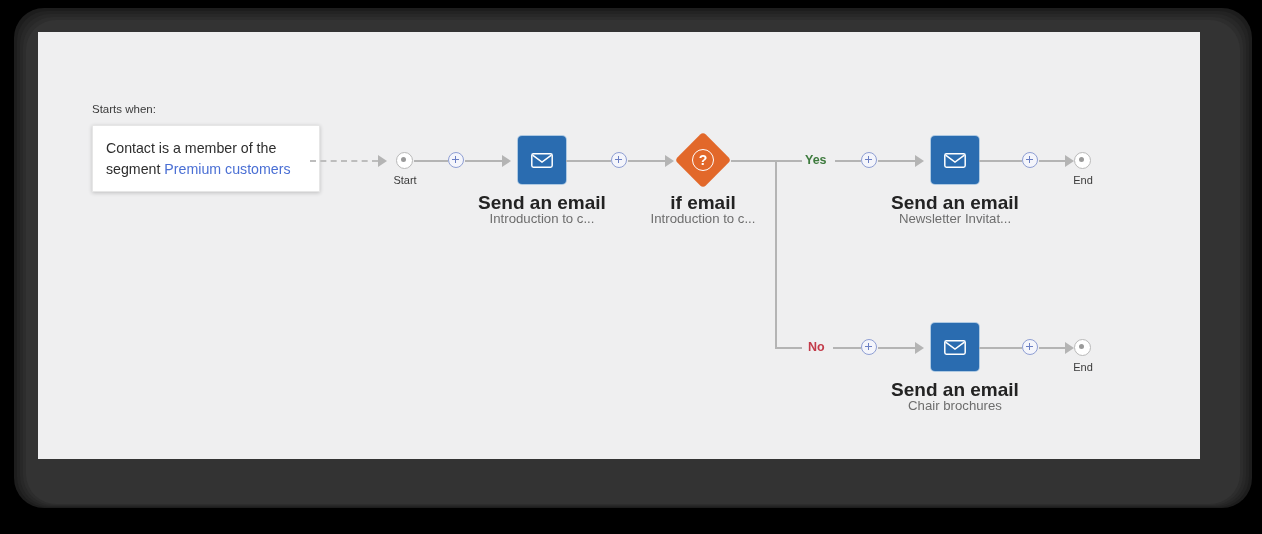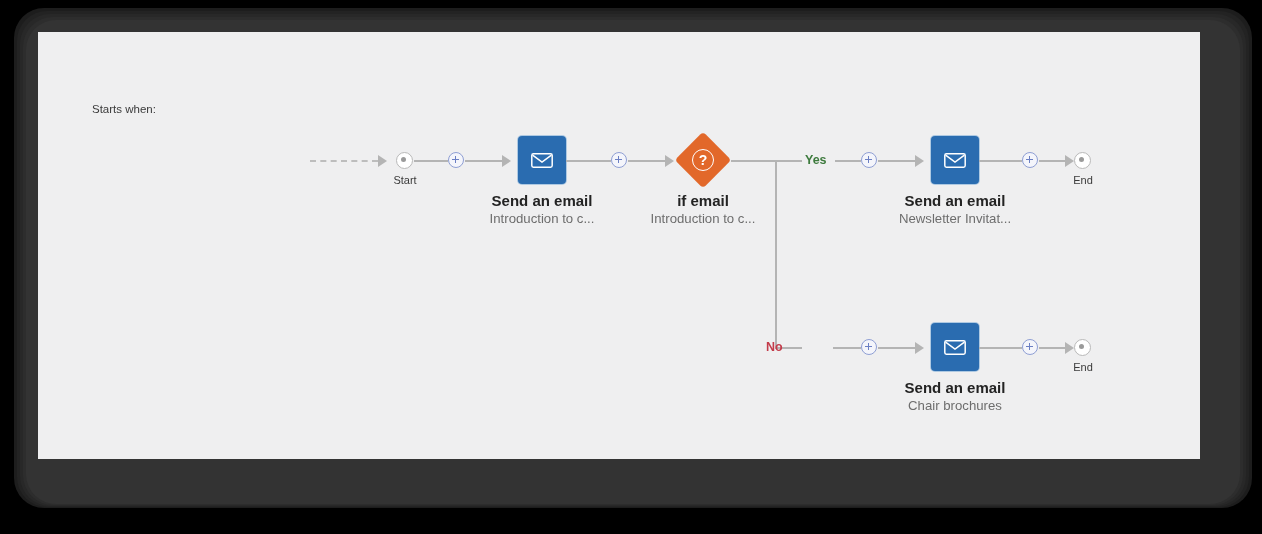--- a/index.html
+++ b/index.html
@@ -52,21 +52,21 @@
               width:5px;height:5px;border-radius:50%;background:#9a9a9a;}
   .term-label{position:absolute;font-size:11px;color:#3b3b3b;text-align:center;width:60px;}
 
   
   .node{position:absolute;}
   .node-box{width:48px;height:48px;border-radius:4px;background:#2a6cb0;
             box-shadow:0 0 0 1px rgba(120,170,215,.55);
             display:flex;align-items:center;justify-content:center;}
   .env{width:22px;height:15px;}
   .node-title{position:absolute;top:56px;left:50%;transform:translateX(-50%);
-              white-space:nowrap;font-size:15px;font-weight:bold;color:#232323;}
+              white-space:nowrap;font-size:19px;font-weight:bold;color:#232323;}
   .node-sub{position:absolute;top:75px;left:50%;transform:translateX(-50%);
             white-space:nowrap;font-size:13.2px;color:#6d6d6d;text-align:right;}
 
   
   .diamond-wrap{position:absolute;width:56px;height:56px;}
   .diamond{width:40px;height:40px;background:#e2682a;border-radius:4px;
            transform:rotate(45deg);position:absolute;left:8px;top:8px;}
   .qmark{position:absolute;left:50%;top:50%;transform:translate(-50%,-50%);
          width:22px;height:22px;border-radius:50%;border:1.8px solid #fff;
          color:#fff;font-size:14px;font-weight:bold;line-height:20px;
@@ -84,20 +84,23 @@
   <div class="bezel bz1"></div>
   <div class="bezel bz2"></div>
   <div class="bezel bz3"></div>
   <div class="bezel bz4"></div>
   <div class="bezel bz5"></div>
 
   <div class="canvas">
 
     <div class="starts-when">Starts when:</div>
 
+    <div class="trigger-card">
+      <div class="trigger-text"><span>Contact is a member of the segment </span><span class="seg-link">Premium customers</span></div>
+    </div>
 
     <div class="dash" style="left:272px;top:128px;width:68px;"></div>
     <div class="arrow" style="left:340px;top:123px;"></div>
 
     <div class="term" style="left:358px;top:120px;"></div>
     <div class="term-label" style="left:337px;top:142px;">Start</div>
 
     <div class="line" style="left:376px;top:128px;width:34px;"></div>
     <div class="plus" style="left:410px;top:120px;"></div>
     <div class="line" style="left:427px;top:128px;width:44px;"></div>
@@ -151,21 +154,21 @@
     </div>
 
     <div class="line" style="left:941px;top:128px;width:43px;"></div>
     <div class="plus" style="left:984px;top:120px;"></div>
     <div class="line" style="left:1001px;top:128px;width:33px;"></div>
     <div class="arrow" style="left:1027px;top:123px;"></div>
     <div class="term" style="left:1036px;top:120px;"></div>
     <div class="term-label" style="left:1015px;top:142px;">End</div>
 
     <div class="line" style="left:737px;top:315px;width:27px;"></div>
-    <div class="branch-label lbl-no" style="left:728px;top:308px;">No</div>
+    <div class="branch-label lbl-no" style="left:770px;top:308px;">No</div>
     <div class="line" style="left:795px;top:315px;width:28px;"></div>
     <div class="plus" style="left:823px;top:307px;"></div>
     <div class="line" style="left:840px;top:315px;width:44px;"></div>
     <div class="arrow" style="left:877px;top:310px;"></div>
 
     <div class="node" style="left:893px;top:291px;width:48px;">
       <div class="node-box">
         <svg class="env" viewBox="0 0 22 15">
           <rect x="0.8" y="0.8" width="20.4" height="13.4" rx="1.6" fill="none" stroke="#ffffff" stroke-width="1.5"></rect>
           <path d="M1.6 2.2 L11 9 L20.4 2.2" fill="none" stroke="#ffffff" stroke-width="1.5"></path>

